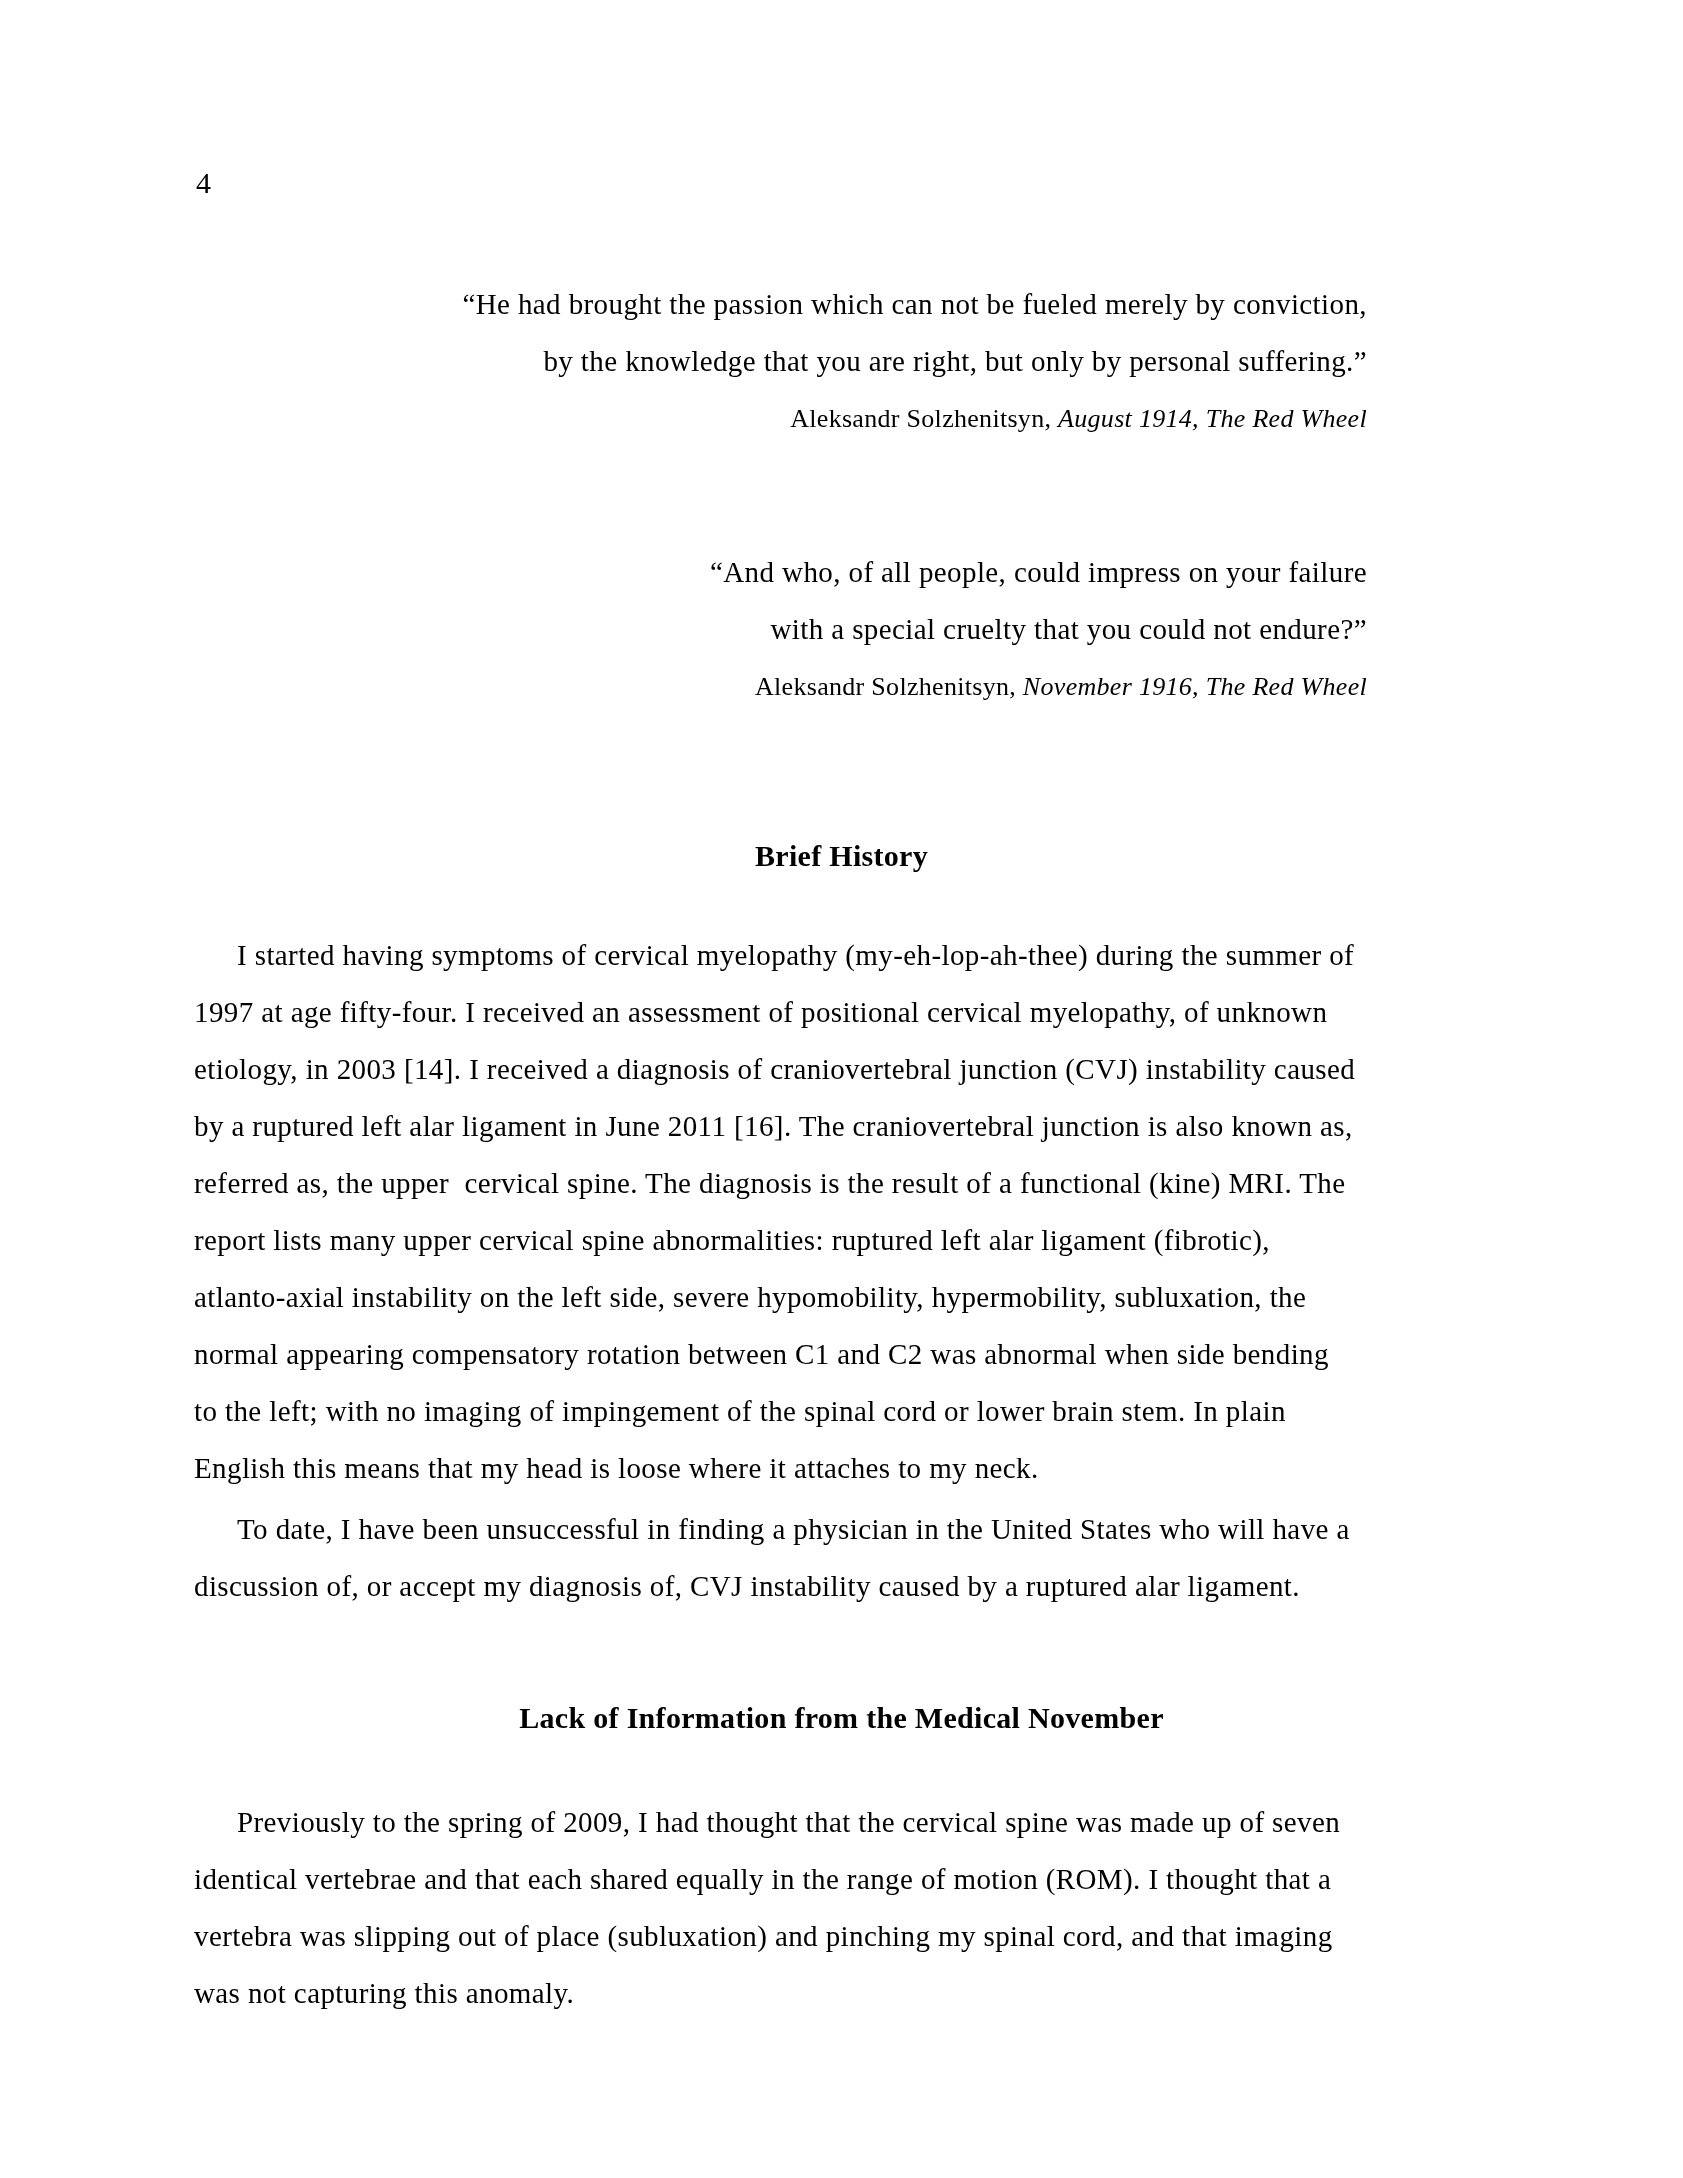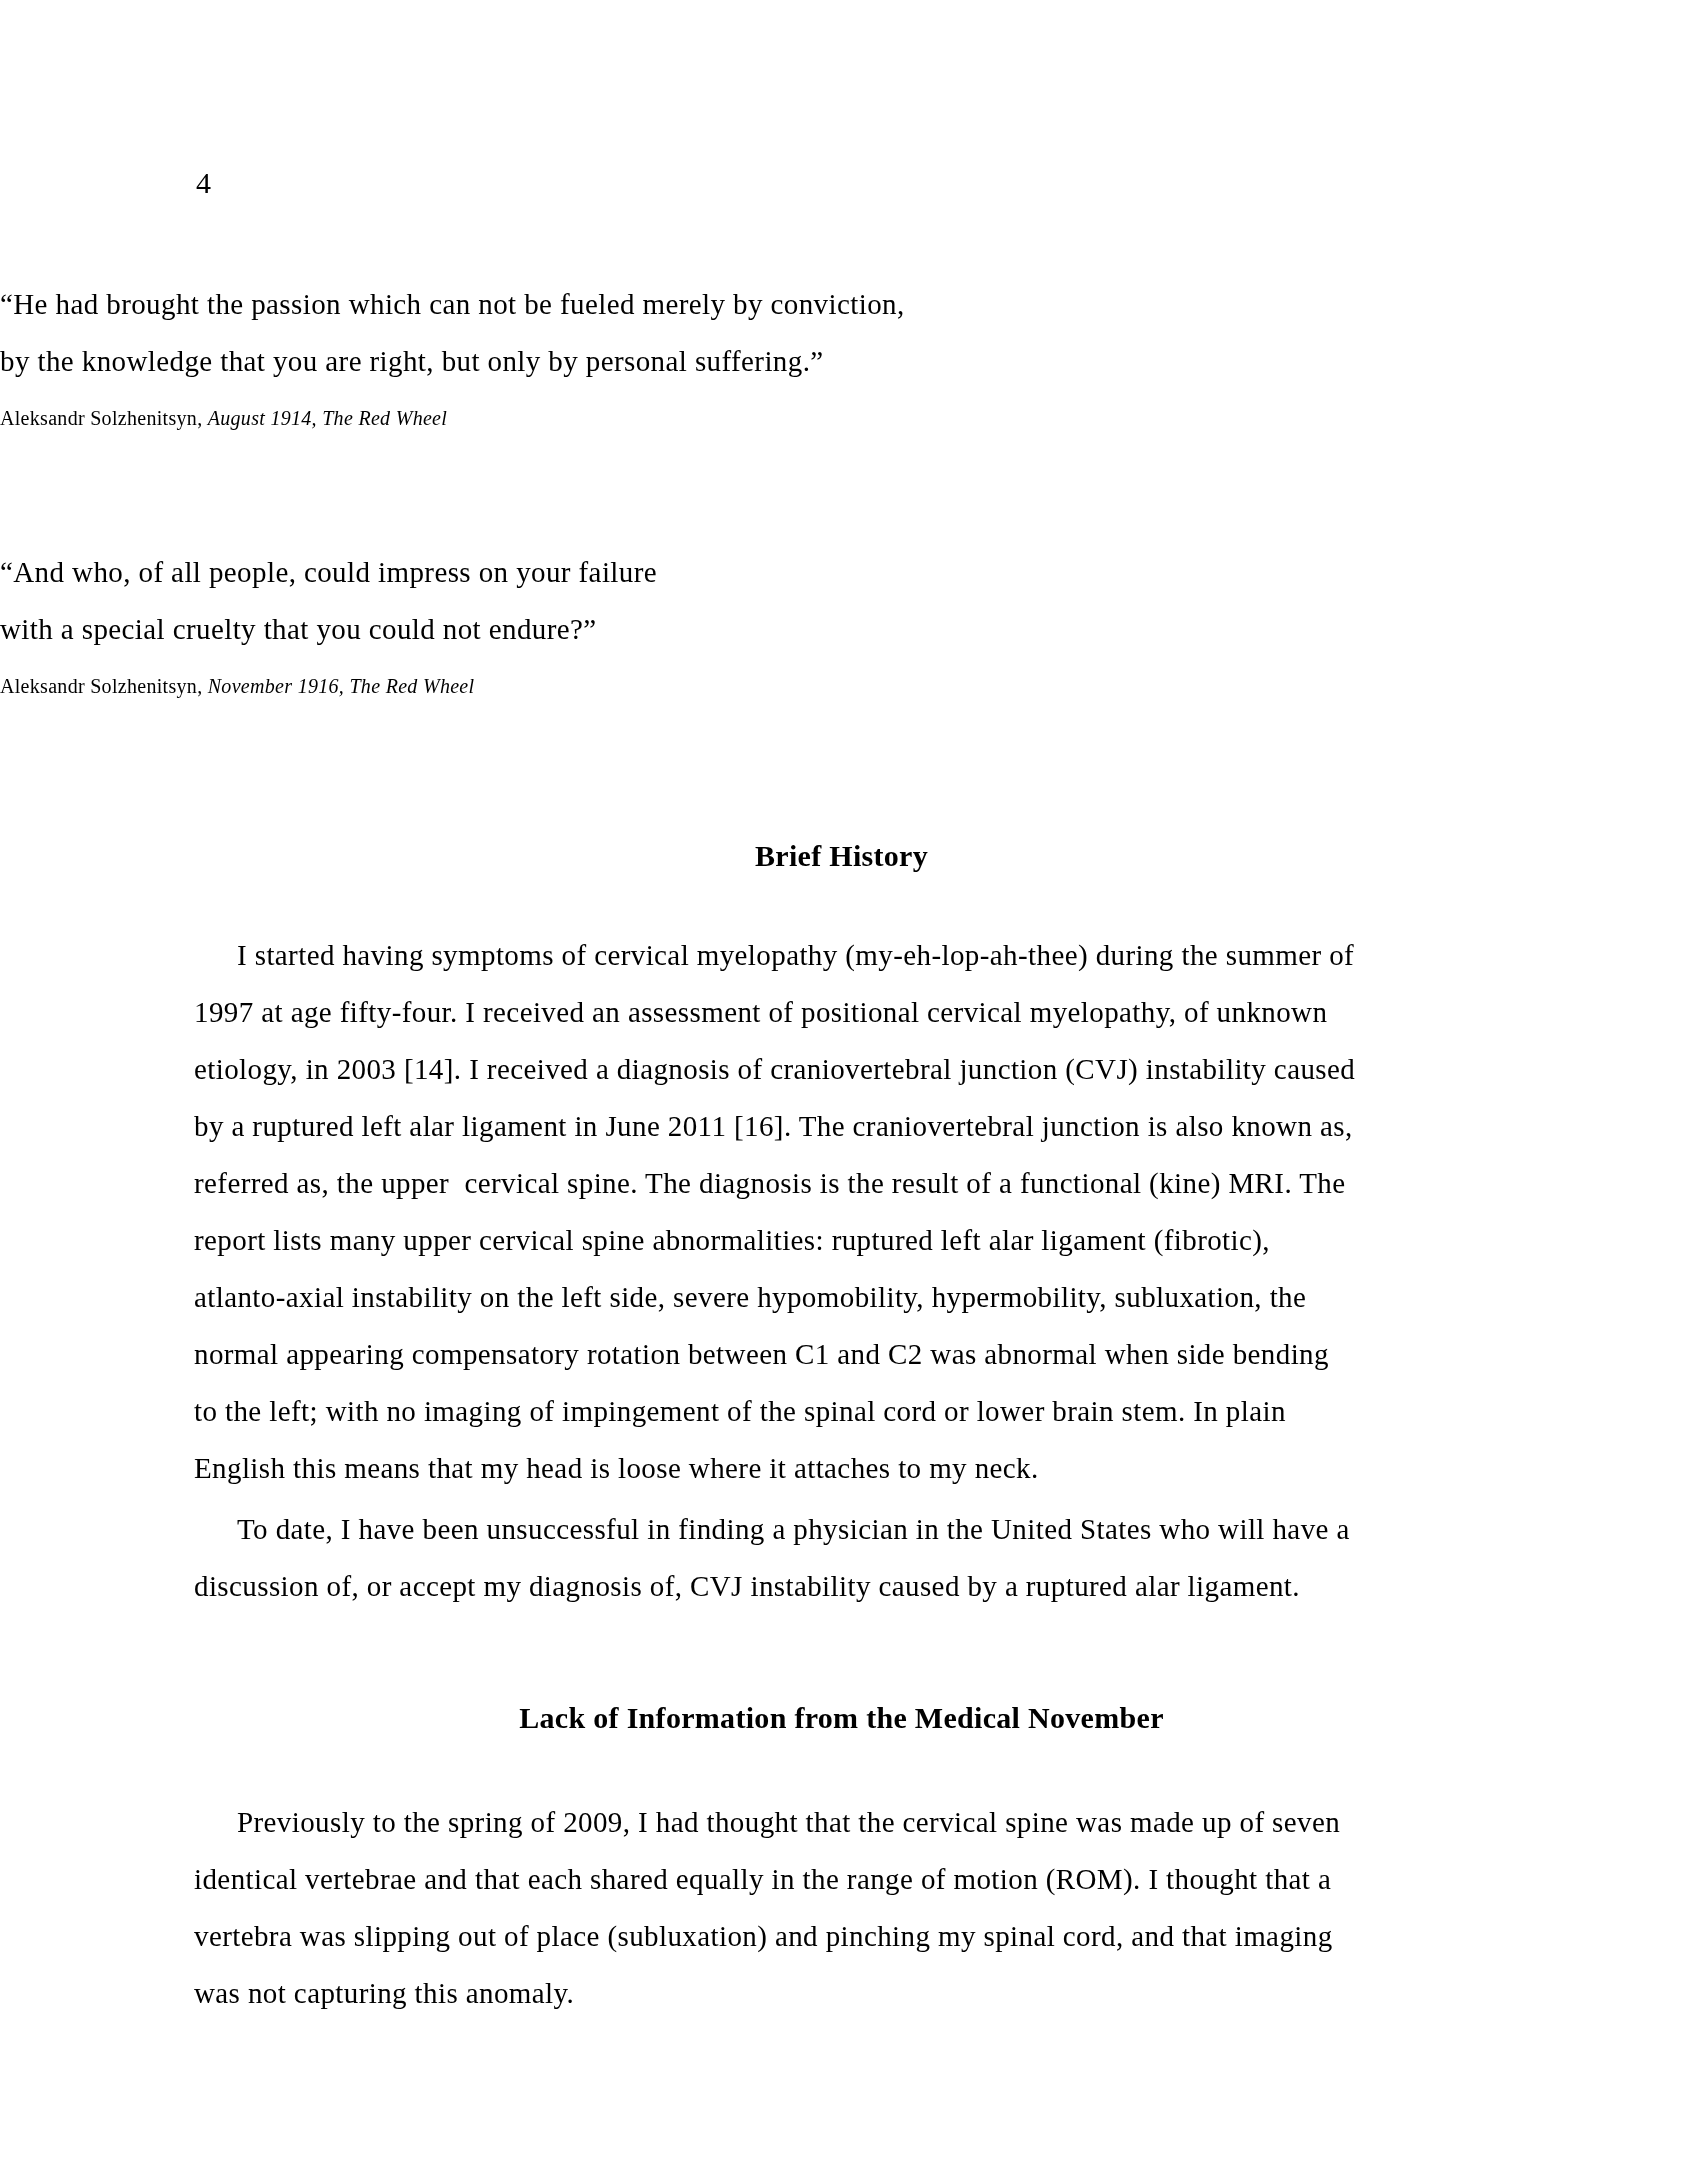--- a/index.html
+++ b/index.html
@@ -16,30 +16,30 @@
     position: absolute;
     left: 196px;
     top: 154px;
     font-size: 30px;
     line-height: 57px;
   }
   .quote-group {
     position: absolute;
     left: 0;
     width: 1367px;
-    text-align: left;
+    text-align: right;
   }
   .quote-lines {
     font-size: 29px;
     letter-spacing: 0.4px;
     line-height: 57px;
     white-space: pre-wrap;
   }
   .cite-line {
-    font-size: 20px;
+    font-size: 26px;
     letter-spacing: 0.3px;
     line-height: 57px;
     white-space: pre;
   }
   .ital { font-style: italic; }
   .heading {
     position: absolute;
     left: 0;
     width: 1683px;
     margin: 0;

